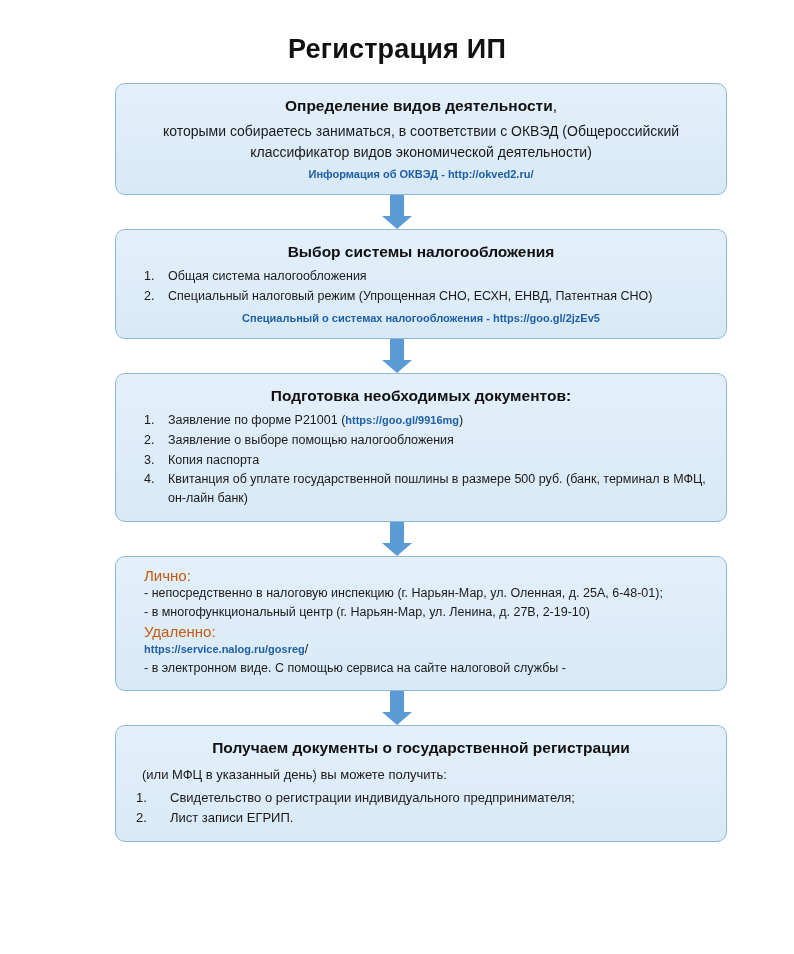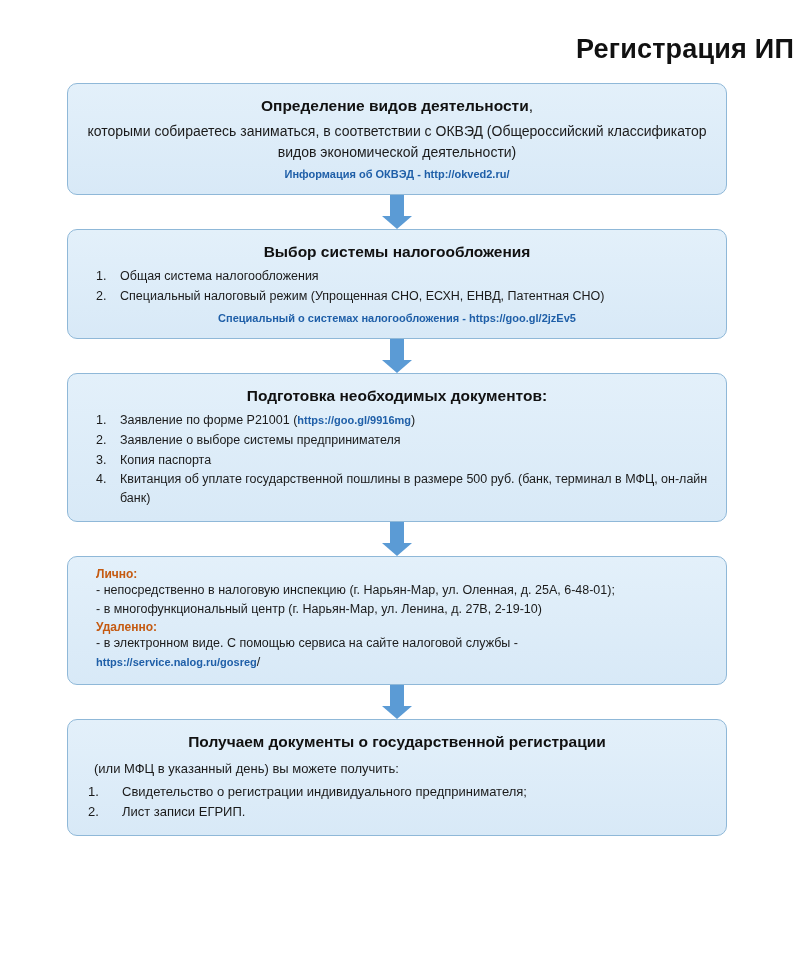--- a/index.html
+++ b/index.html
@@ -16,37 +16,38 @@
     overflow: hidden;
   }
   .page {
     width: 794px;
     height: 954px;
     box-sizing: border-box;
     padding: 0;
     position: relative;
   }
   .title {
-    text-align: right;
+    text-align: center;
     font-size: 27px;
     font-weight: bold;
     color: #111111;
     margin: 34px 0 18px 0;
     letter-spacing: 0.2px;
   }
   .flow {
     width: 660px;
     margin: 0 auto;
   }
   .box {
     border: 1px solid #8fb8d8;
     border-radius: 10px;
     background: linear-gradient(180deg, #e3f0fa 0%, #d8e9f7 100%);
     box-sizing: border-box;
     padding: 10px 16px 12px 16px;
+    margin-left: 48px;
   }
   .box-title {
     text-align: center;
     font-weight: bold;
     font-size: 15.5px;
     color: #111111;
     margin: 2px 0 6px 0;
     line-height: 1.25;
   }
   .box-title .thin {
@@ -107,22 +108,22 @@
     left: 0;
     top: 21px;
     width: 0;
     height: 0;
     border-left: 15px solid transparent;
     border-right: 15px solid transparent;
     border-top: 13px solid #5b9bd5;
   }
   .label-orange {
     color: #c55a11;
-    font-weight: bold;
-    font-size: 12px;
+    font-weight: normal;
+    font-size: 15px;
   }
   .line {
     font-size: 12.5px;
     line-height: 1.55;
   }
   .b4 .line, .b4 .label-orange {
     margin-left: 12px;
   }
   .b5-body {
     font-size: 13px;
@@ -196,21 +197,21 @@
 
     <div class="box">
       <div class="box-title">Подготовка  необходимых документов:</div>
       <ol class="num">
         <li>
           <span class="idx">1.</span>
           <span class="txt"><span>Заявление по форме Р21001 (</span><a class="link" href="#">https://goo.gl/9916mg</a><span>)</span></span>
         </li>
         <li>
           <span class="idx">2.</span>
-          <span class="txt">Заявление о выборе системы предпринимателя</span>
+          <span class="txt">Заявление о выборе помощью налогообложения</span>
         </li>
         <li>
           <span class="idx">3.</span>
           <span class="txt">Копия паспорта</span>
         </li>
         <li>
           <span class="idx">4.</span>
           <span class="txt">Квитанция об уплате государственной пошлины в размере 500 руб. (банк, терминал в МФЦ, он-лайн банк)</span>
         </li>
       </ol>
@@ -219,24 +220,24 @@
     <div class="arrow">
       <div class="stem"></div>
       <div class="head"></div>
     </div>
 
     <div class="box b4">
       <div class="label-orange">Лично:</div>
       <div class="line">- непосредственно в налоговую инспекцию (г. Нарьян-Мар, ул. Оленная, д. 25А, 6-48-01);</div>
       <div class="line">- в многофункциональный центр (г. Нарьян-Мар, ул. Ленина, д. 27В, 2-19-10)</div>
       <div class="label-orange">Удаленно:</div>
-      <div class="line">- в электронном виде. С помощью сервиса на сайте налоговой службы -</div>
       <div class="line" style="margin-left:12px;">
         <a class="link" href="#">https://service.nalog.ru/gosreg</a><span>/</span>
       </div>
+      <div class="line">- в электронном виде. С помощью сервиса на сайте налоговой службы -</div>
     </div>
 
     <div class="arrow">
       <div class="stem"></div>
       <div class="head"></div>
     </div>
 
     <div class="box">
       <div class="box-title">Получаем документы  о государственной  регистрации</div>
       <div class="b5-body">

